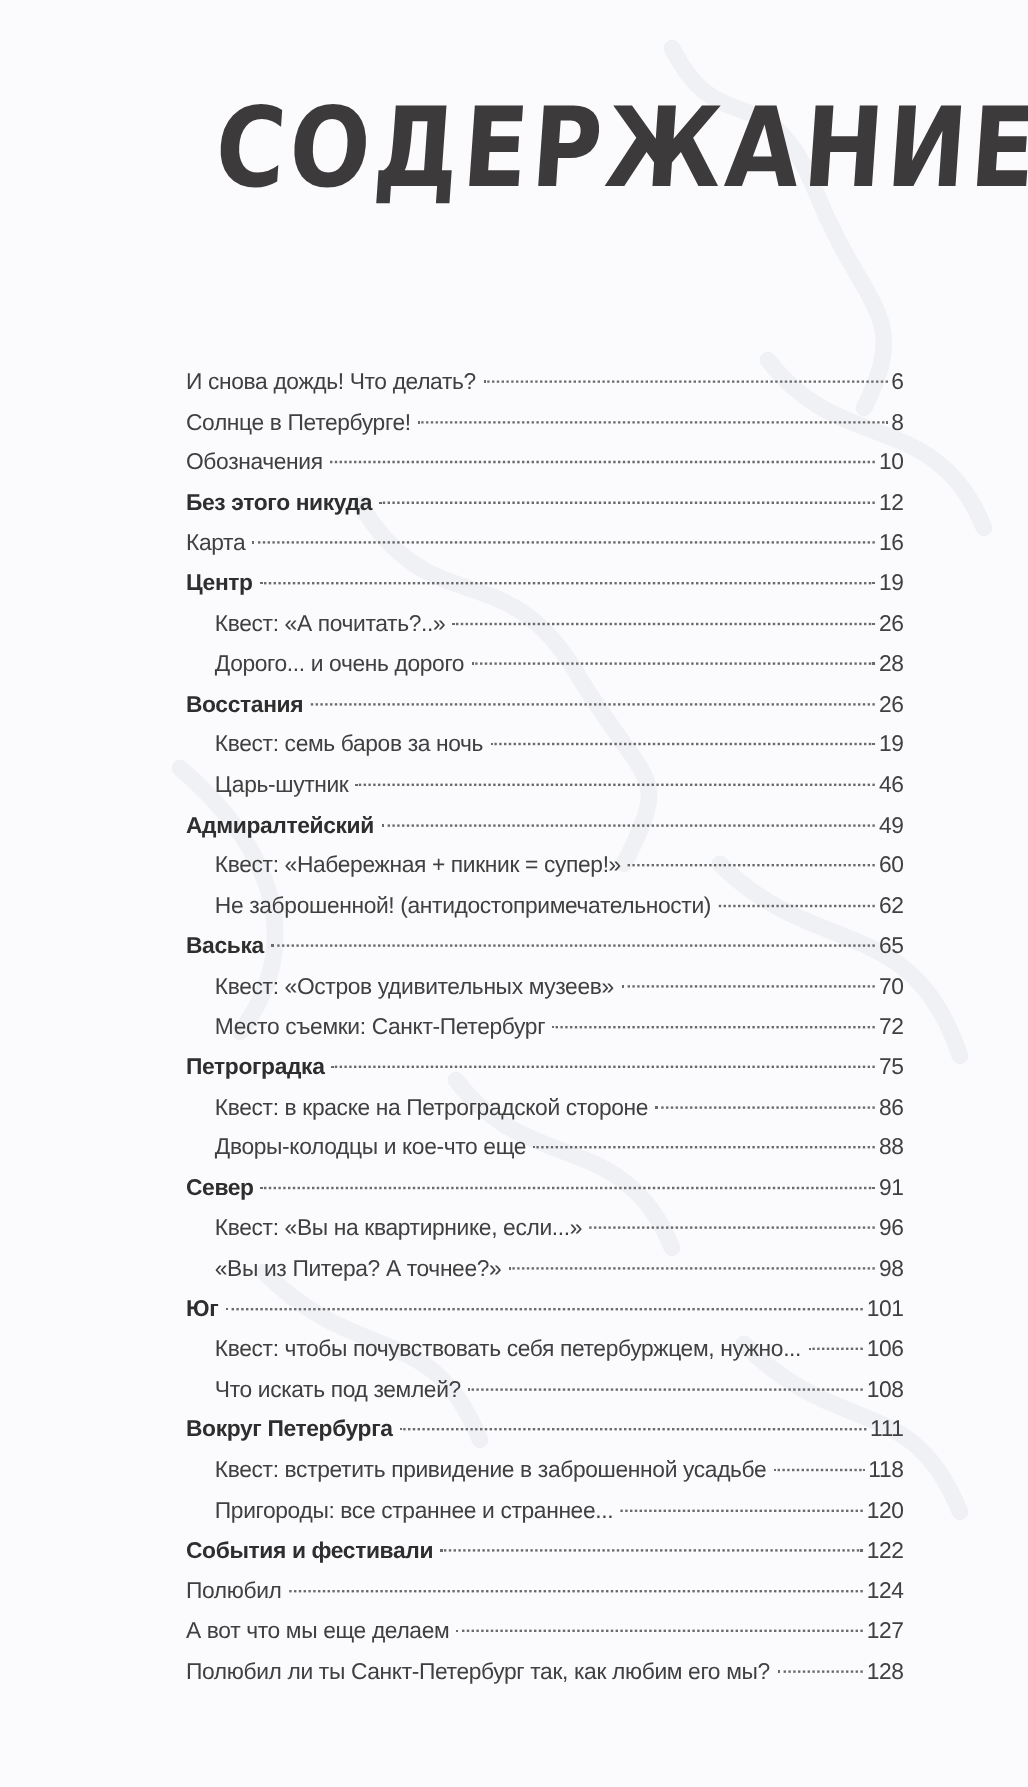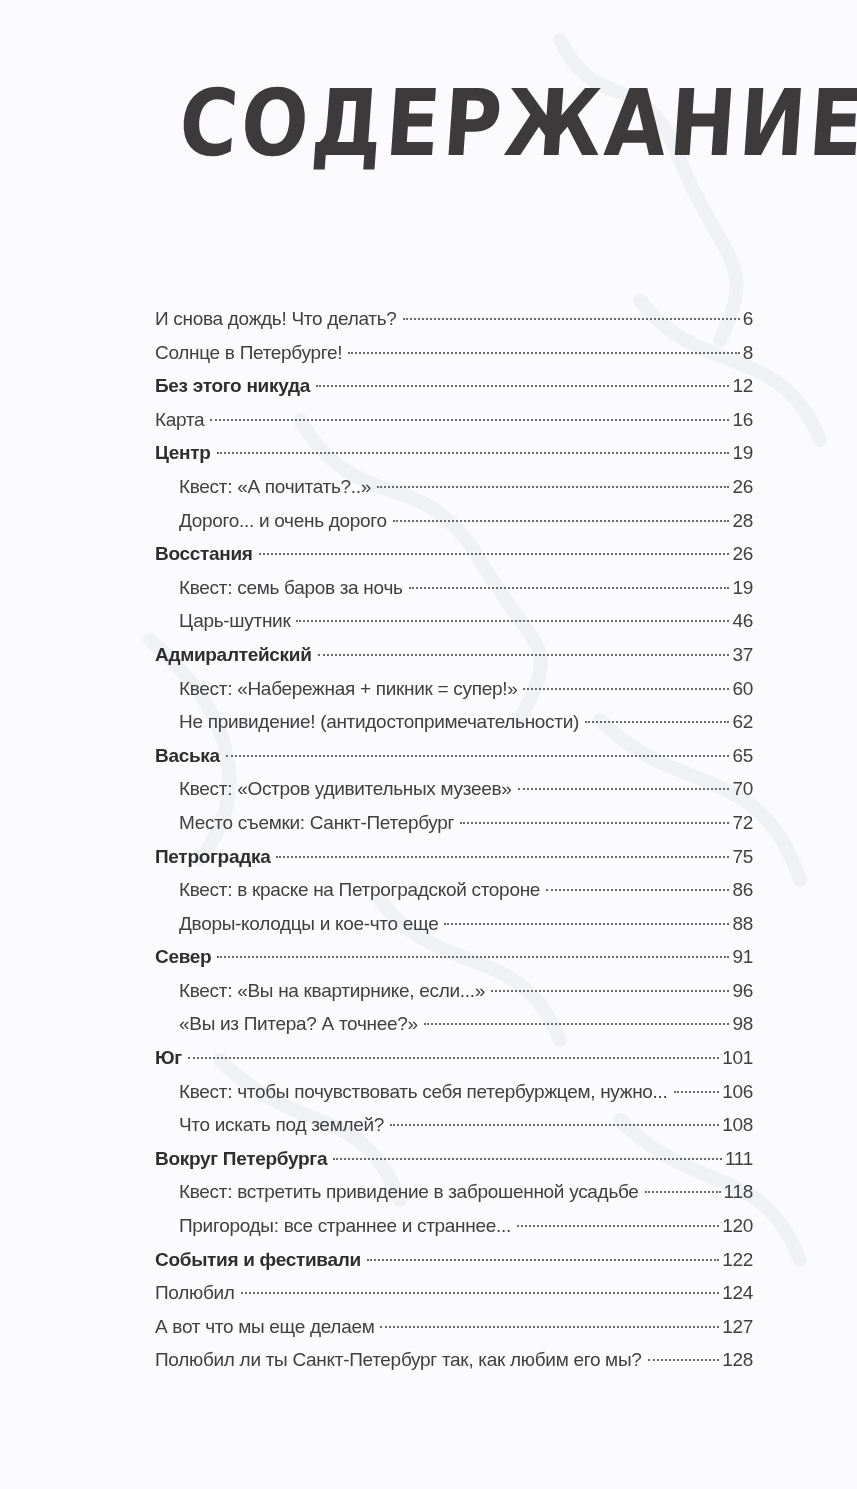--- a/index.html
+++ b/index.html
@@ -68,20 +68,25 @@
     <li class="">
       <span class="label">И снова дождь! Что делать?</span>
       <span class="dots"></span>
       <span class="page">6</span>
     </li>
     <li class="">
       <span class="label">Солнце в Петербурге!</span>
       <span class="dots"></span>
       <span class="page">8</span>
     </li>
+    <li class="">
+      <span class="label">Обозначения</span>
+      <span class="dots"></span>
+      <span class="page">10</span>
+    </li>
     <li class="bold">
       <span class="label">Без этого никуда</span>
       <span class="dots"></span>
       <span class="page">12</span>
     </li>
     <li class="">
       <span class="label">Карта</span>
       <span class="dots"></span>
       <span class="page">16</span>
     </li>
@@ -111,29 +116,29 @@
       <span class="page">19</span>
     </li>
     <li class="sub ">
       <span class="label">Царь-шутник</span>
       <span class="dots"></span>
       <span class="page">46</span>
     </li>
     <li class="bold">
       <span class="label">Адмиралтейский</span>
       <span class="dots"></span>
-      <span class="page">37</span>
+      <span class="page">49</span>
     </li>
     <li class="sub ">
       <span class="label">Квест: «Набережная + пикник = супер!»</span>
       <span class="dots"></span>
       <span class="page">60</span>
     </li>
     <li class="sub ">
-      <span class="label">Не привидение! (антидостопримечательности)</span>
+      <span class="label">Не заброшенной! (антидостопримечательности)</span>
       <span class="dots"></span>
       <span class="page">62</span>
     </li>
     <li class="bold">
       <span class="label">Васька</span>
       <span class="dots"></span>
       <span class="page">65</span>
     </li>
     <li class="sub ">
       <span class="label">Квест: «Остров удивительных музеев»</span>

